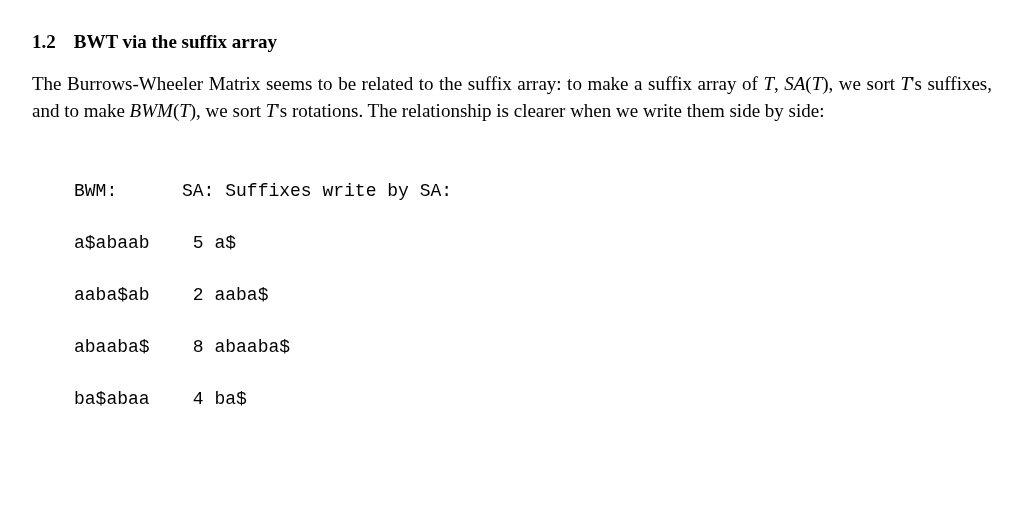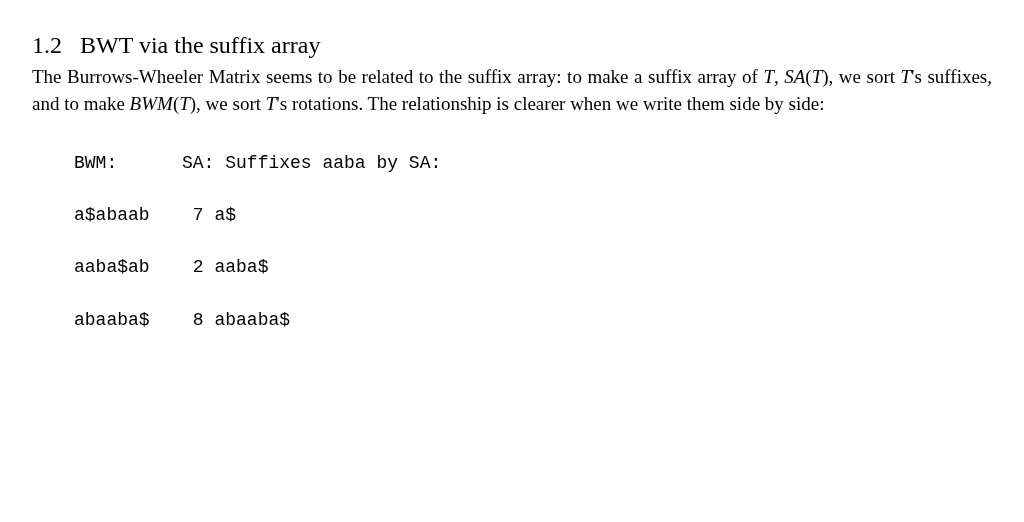--- a/index.html
+++ b/index.html
@@ -7,30 +7,31 @@
     font-size: 19px;
     line-height: 1.45;
     color: #000;
     background: #fff;
     margin: 0;
     padding: 28px 32px;
     width: 1024px;
     box-sizing: border-box;
   }
   .section-heading {
-    font-weight: normal;
-    font-size: 24px;
+    font-weight: bold;
+    font-size: 19px;
+    margin-bottom: 14px;
   }
   .section-number {
     display: inline-block;
     margin-right: 18px;
   }
   .para {
     text-align: justify;
-    margin-bottom: 6px;
+    margin-bottom: 27px;
   }
   .ital { font-style: italic; }
   .code-block {
     font-family: "Courier New", Courier, monospace;
     font-size: 18px;
     white-space: pre;
     margin: 6px 0 16px 42px;
     line-height: 1.45;
   }
   .row { display: block; }
@@ -40,18 +41,19 @@
 
 <div class="section-heading">
   <span class="section-number">1.2</span><span>BWT via the suffix array</span>
 </div>
 
 <div class="para">
   <span>The Burrows-Wheeler Matrix seems to be related to the suffix array: to make a suffix array of </span><span class="ital">T</span><span>, </span><span class="ital">SA</span><span>(</span><span class="ital">T</span><span>)</span><span>, we sort </span><span class="ital">T</span><span>'s suffixes, and to make </span><span class="ital">BWM</span><span>(</span><span class="ital">T</span><span>)</span><span>, we sort </span><span class="ital">T</span><span>'s rotations.  The relationship is clearer when we write them side by side:</span>
 </div>
 
 <div class="code-block">
-<span class="row">BWM:      SA: Suffixes aaba by SA:</span>
-<span class="row">a$abaab    7 a$</span>
+<span class="row">BWM:      SA: Suffixes write by SA:</span>
+<span class="row">a$abaab    5 a$</span>
 <span class="row">aaba$ab    2 aaba$</span>
 <span class="row">abaaba$    8 abaaba$</span>
+<span class="row">ba$abaa    4 ba$</span>
 
 </div>
 
 </body></html>

